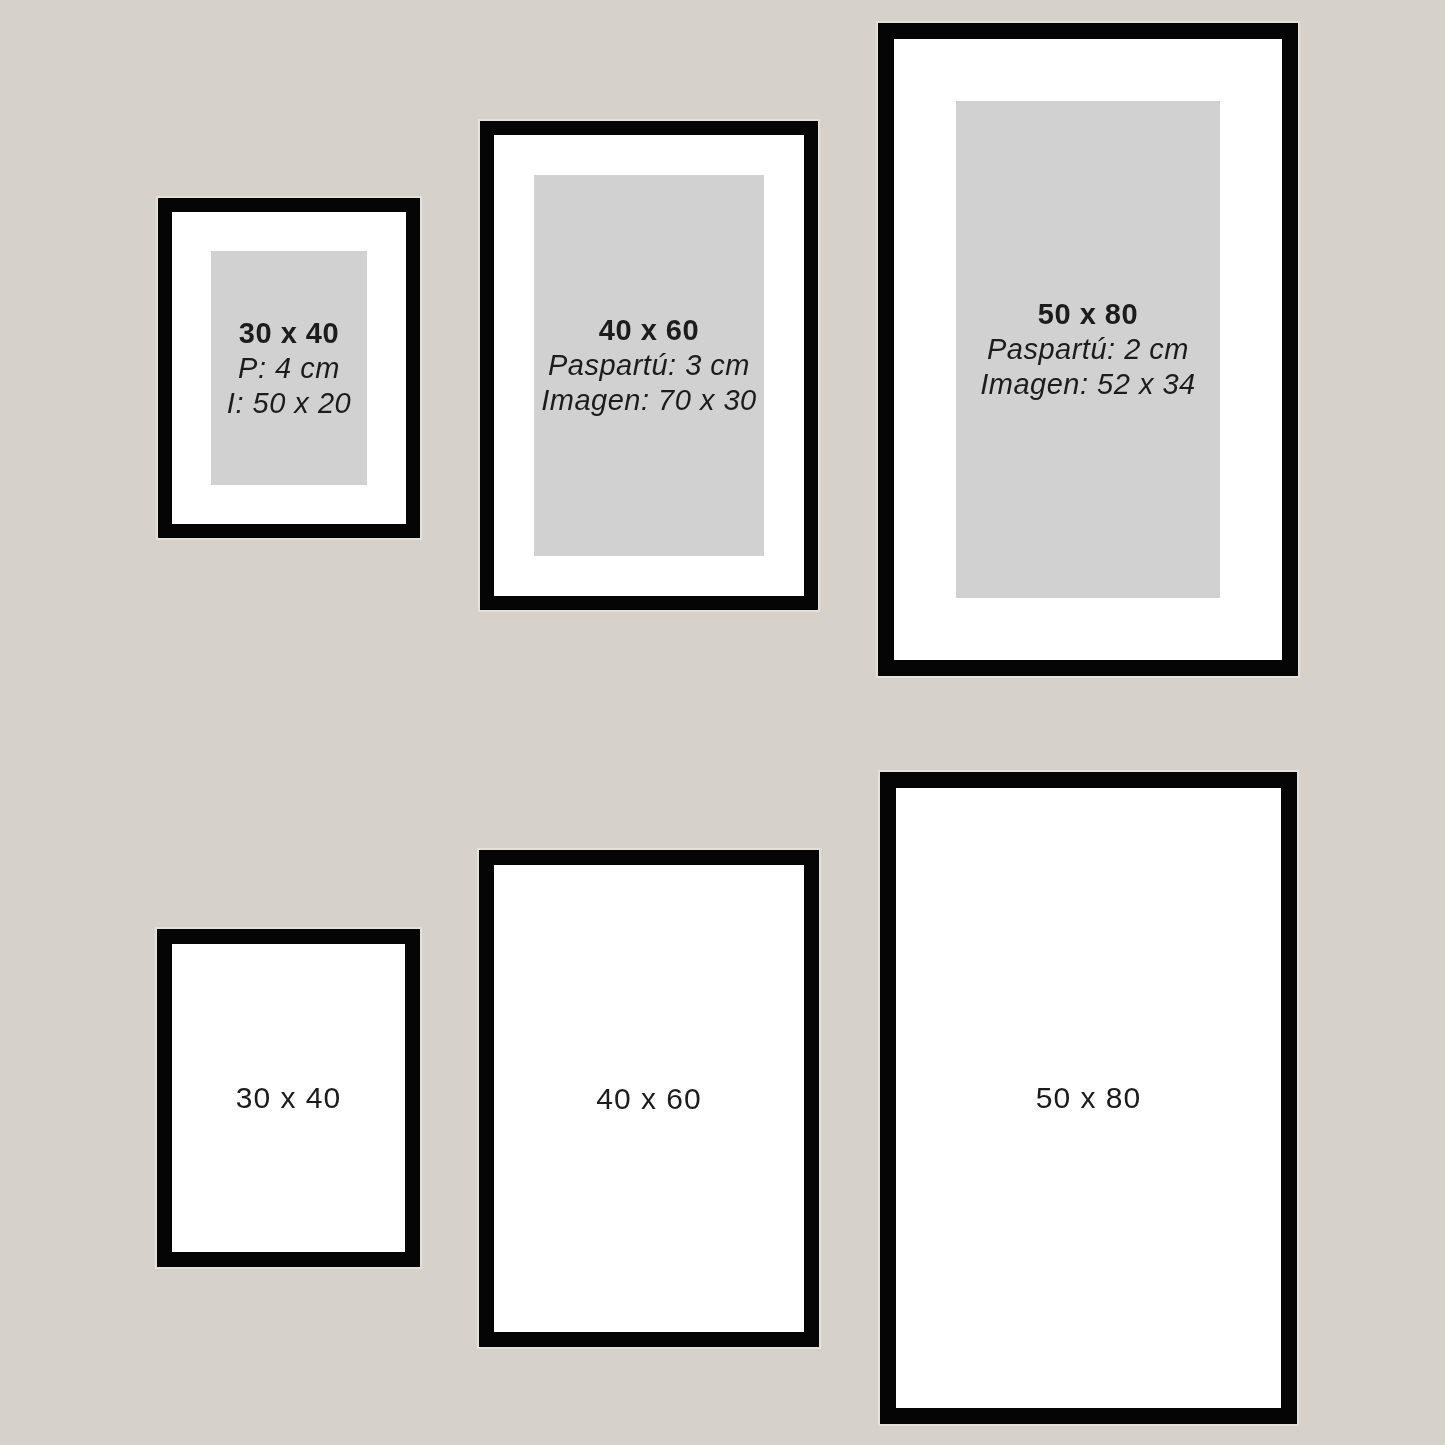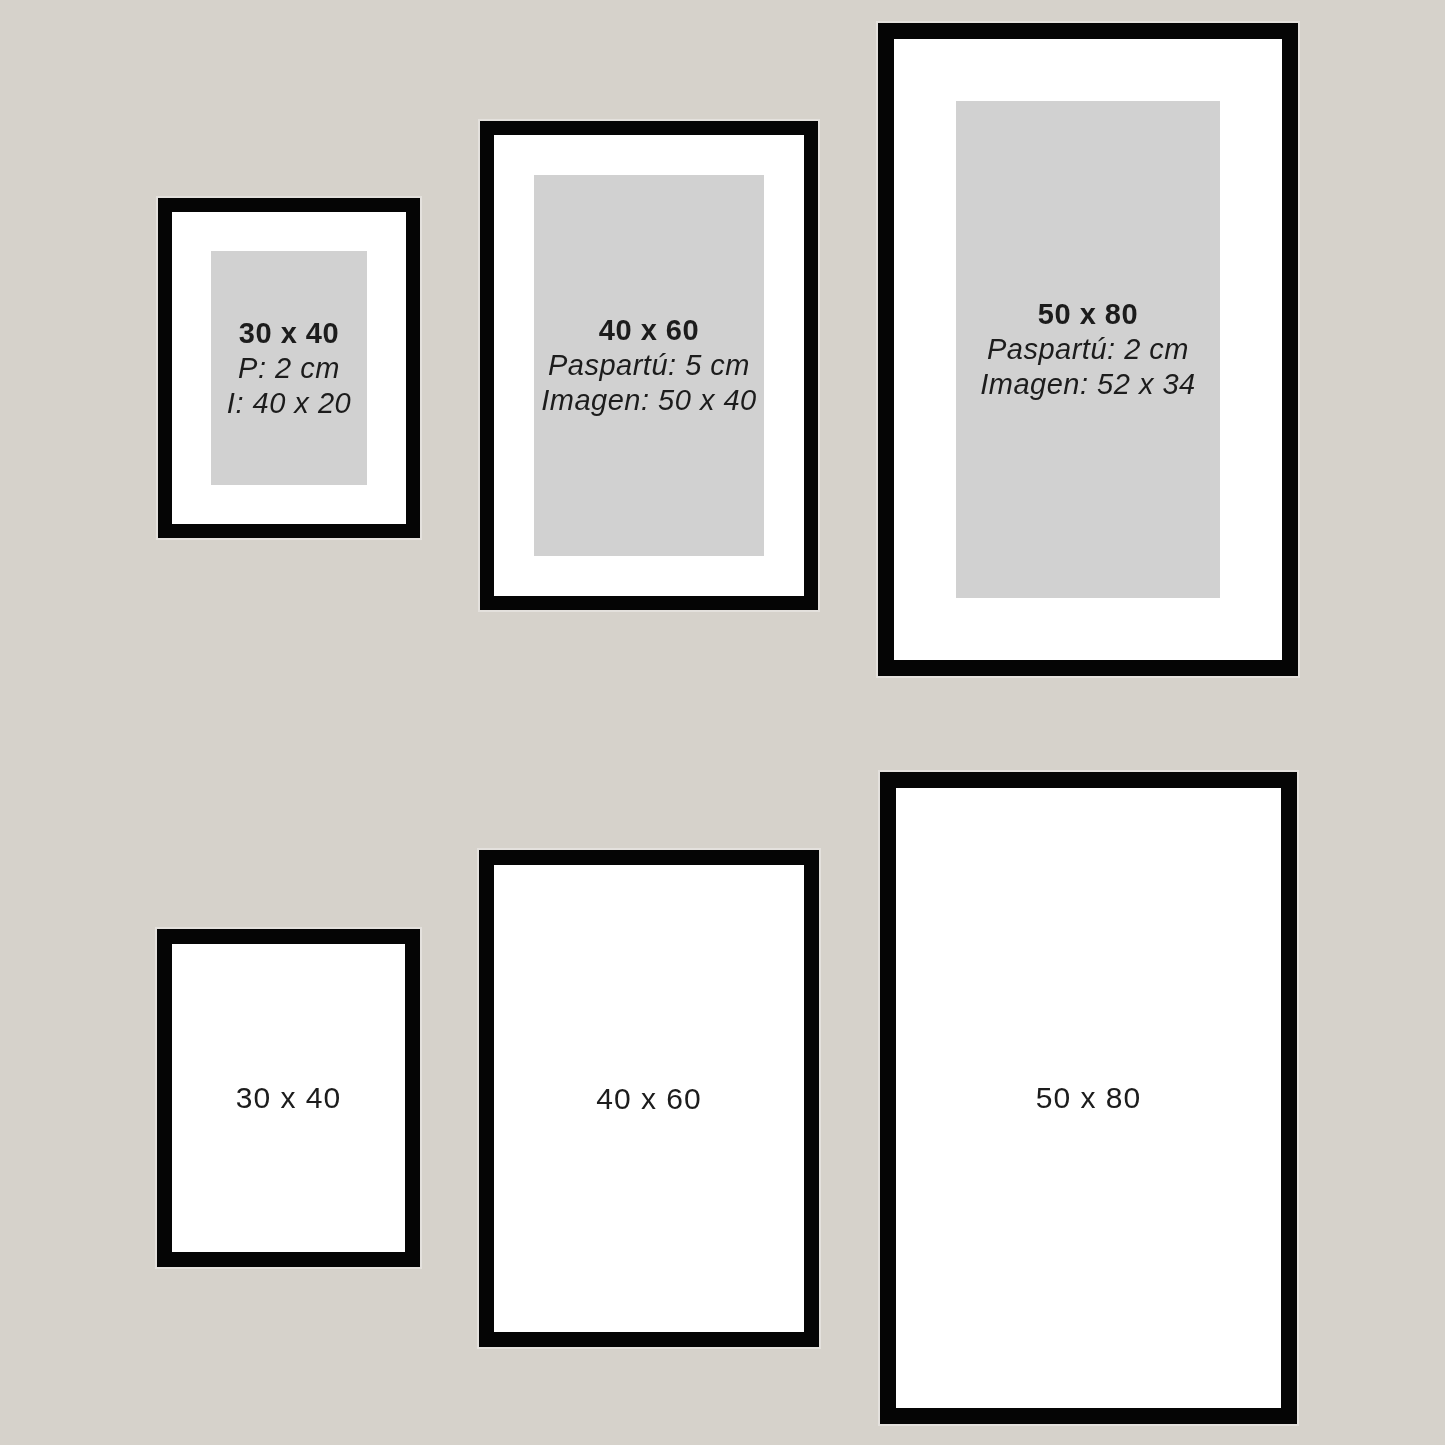--- a/index.html
+++ b/index.html
@@ -71,32 +71,32 @@
 </style>
 </head>
 <body>
 
 <div class="canvas">
 
   <div class="frame" id="frame-matted-1">
     <div class="image-area">
       <div class="caption">
         <div class="size-line">30 x 40</div>
-        <div class="detail-line">P: 2 cm</div>
-        <div class="detail-line">I: 40 x 20</div>
+        <div class="detail-line">P: 4 cm</div>
+        <div class="detail-line">I: 50 x 20</div>
       </div>
     </div>
   </div>
 
   <div class="frame" id="frame-matted-2">
     <div class="image-area">
       <div class="caption">
         <div class="size-line">40 x 60</div>
-        <div class="detail-line">Paspartú: 5 cm</div>
-        <div class="detail-line">Imagen: 50 x 40</div>
+        <div class="detail-line">Paspartú: 3 cm</div>
+        <div class="detail-line">Imagen: 70 x 30</div>
       </div>
     </div>
   </div>
 
   <div class="frame" id="frame-matted-3">
     <div class="image-area">
       <div class="caption">
         <div class="size-line">50 x 80</div>
         <div class="detail-line">Paspartú: 2 cm</div>
         <div class="detail-line">Imagen: 52 x 34</div>

